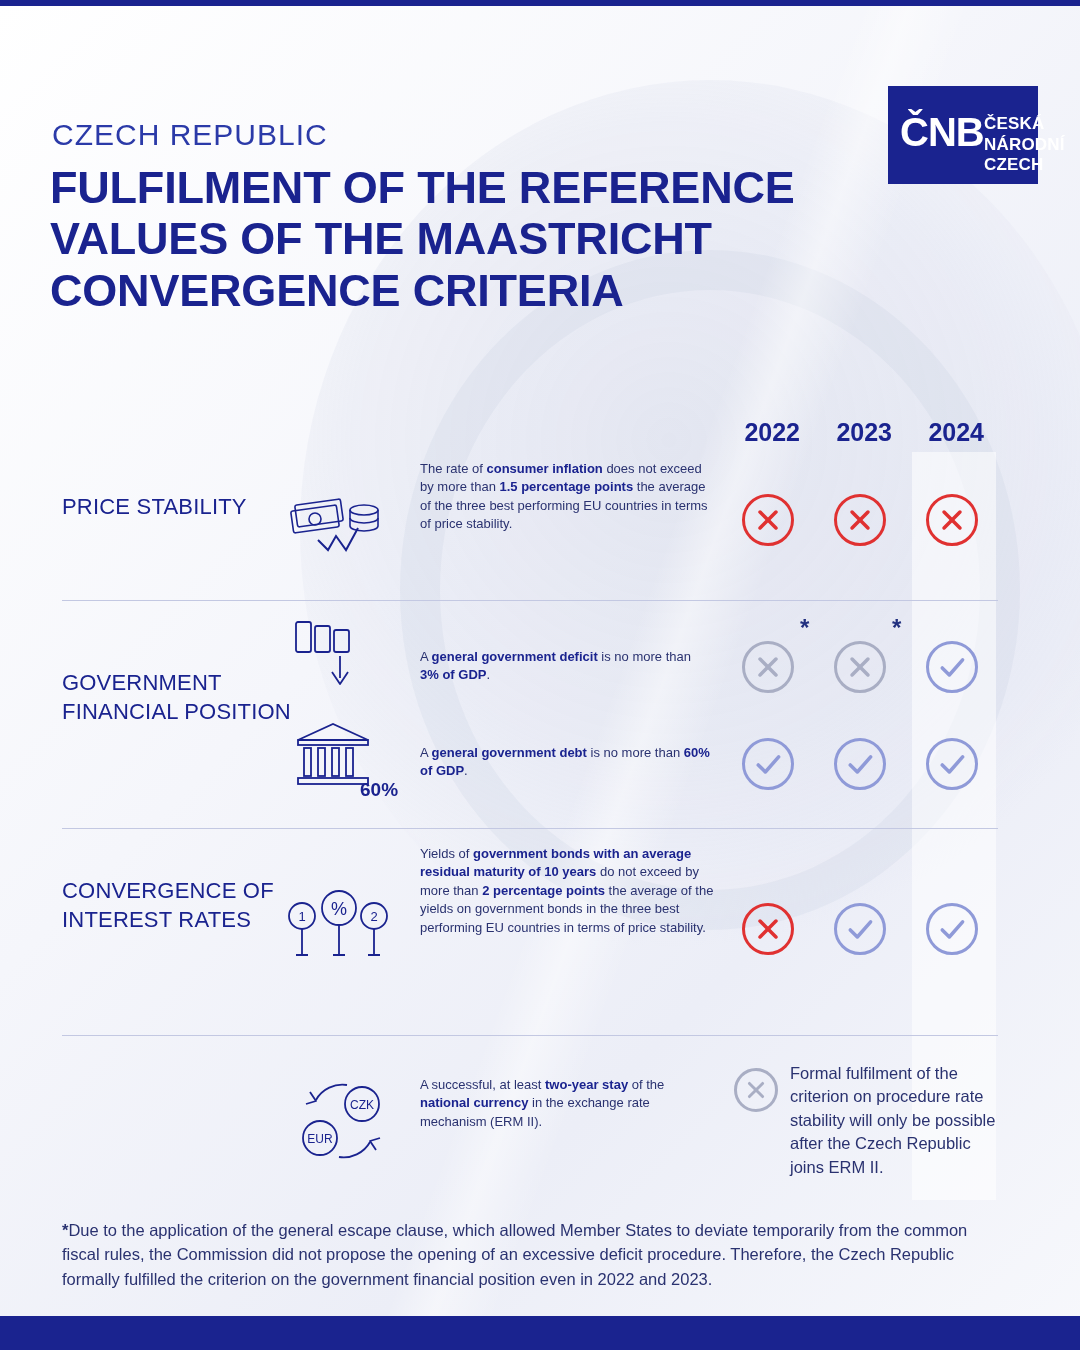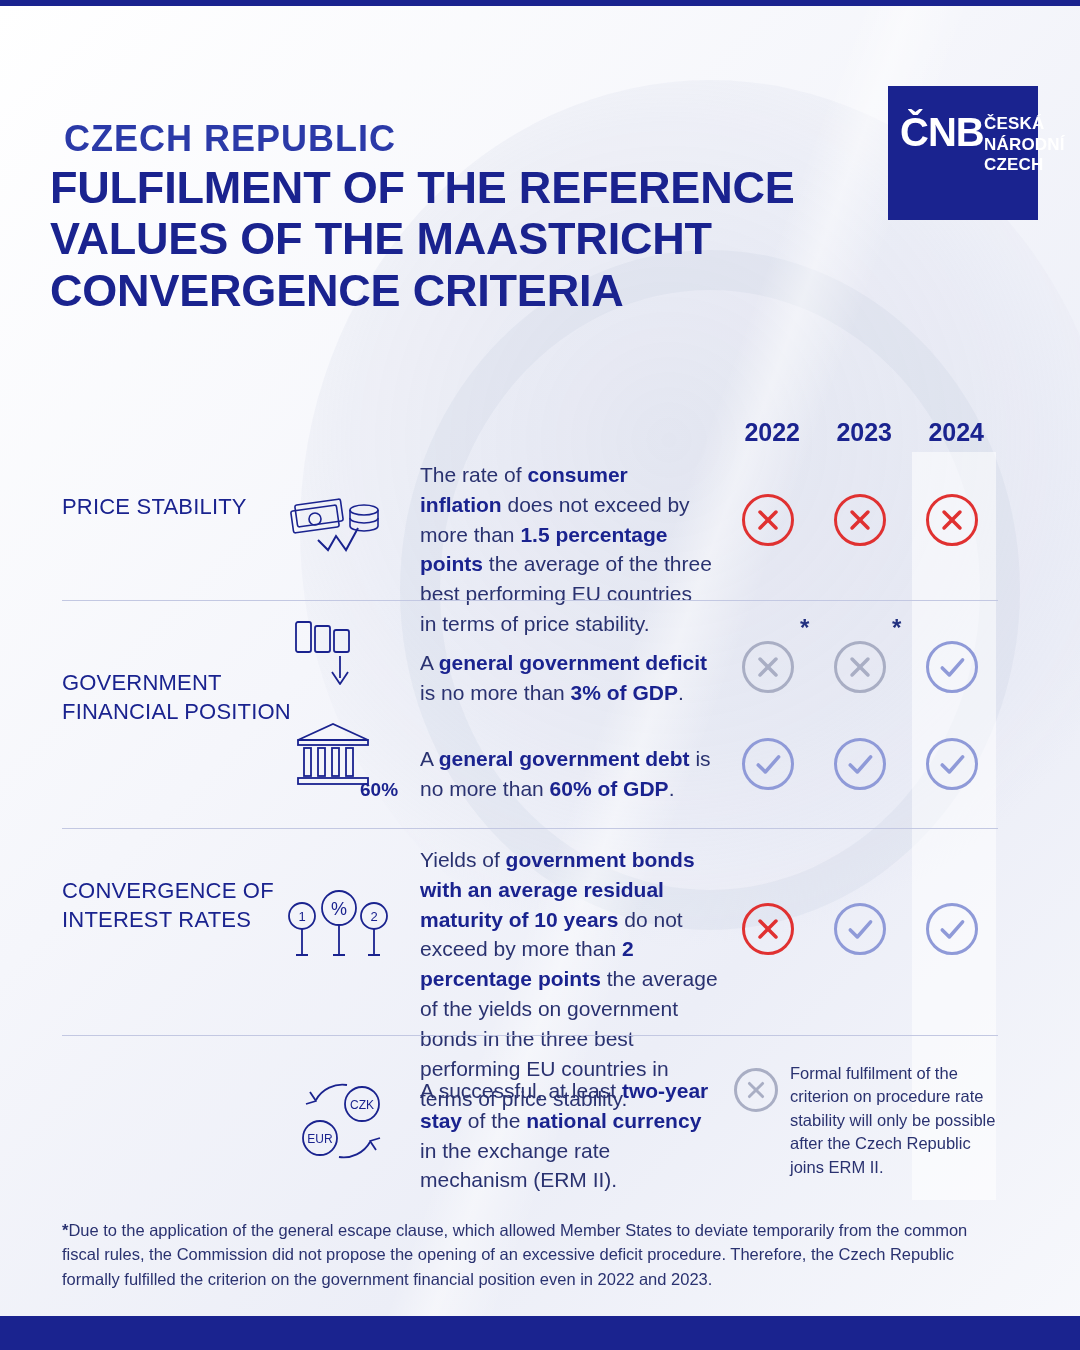--- a/index.html
+++ b/index.html
@@ -47,33 +47,33 @@
     position:absolute;left:0;top:0;width:100%;height:6px;
     background:#1a238f;
   }
   .bottombar{
     position:absolute;left:0;bottom:0;width:100%;height:34px;
     background:#1a238f;
   }
 
   
   .kicker{
-    position:absolute;left:64px;top:118px;
-    font-size:36px;letter-spacing:1px;
-    color:#2b3aa8;font-weight:700;
+    position:absolute;left:52px;top:118px;
+    font-size:30px;letter-spacing:1px;
+    color:#2b3aa8;font-weight:400;
   }
   .title{
     position:absolute;left:50px;top:162px;width:760px;
     font-size:45px;line-height:1.14;
     font-weight:bold;color:#1a238f;
     letter-spacing:-0.2px;
   }
   .logo{
     position:absolute;right:42px;top:86px;
-    width:150px;height:134px;background:#1a238f;
+    width:150px;height:98px;background:#1a238f;
     color:#fff;
   }
   .logo .cnb{
     position:absolute;left:12px;top:24px;
     font-size:40px;font-weight:bold;letter-spacing:-1px;
   }
   .logo .sub{
     position:absolute;left:96px;top:28px;
     font-size:17px;line-height:1.22;font-weight:bold;letter-spacing:.2px;
   }
@@ -90,21 +90,21 @@
   .divider{
     position:absolute;left:62px;width:936px;height:1px;background:#c3c8e2;
   }
   .rowlabel{
     position:absolute;
     font-size:22px;font-weight:normal;line-height:1.33;
     color:#1a238f;letter-spacing:0.2px;
   }
   .desc{
     position:absolute;
-    font-size:21px;line-height:1.42;color:#2a3270;
+    font-size:13px;line-height:1.42;color:#2a3270;
   }
   .desc b{font-weight:bold;color:#1a238f;}
 
   
   .mark{
     position:absolute;width:52px;height:52px;border-radius:50%;
     box-sizing:border-box;
   }
   .mark svg{display:block;width:100%;height:100%;}
   .mark.cross{border:3px solid #e03131;}

